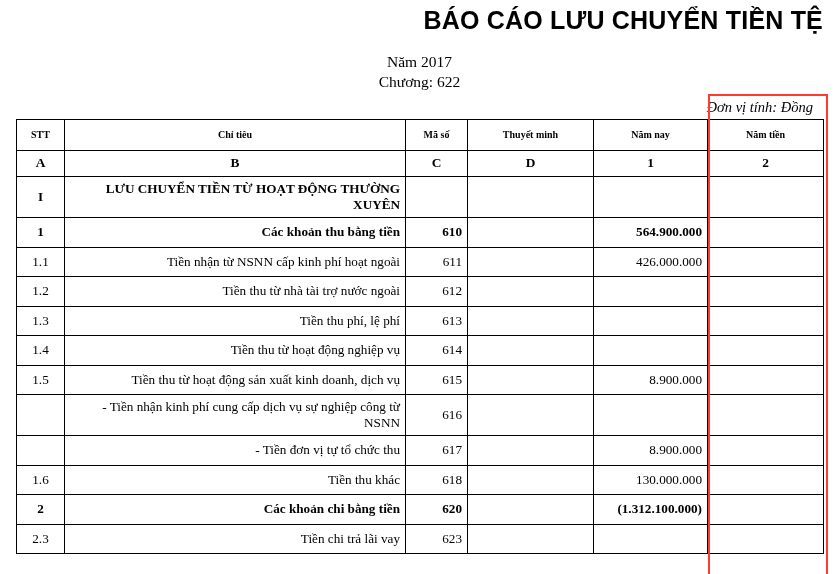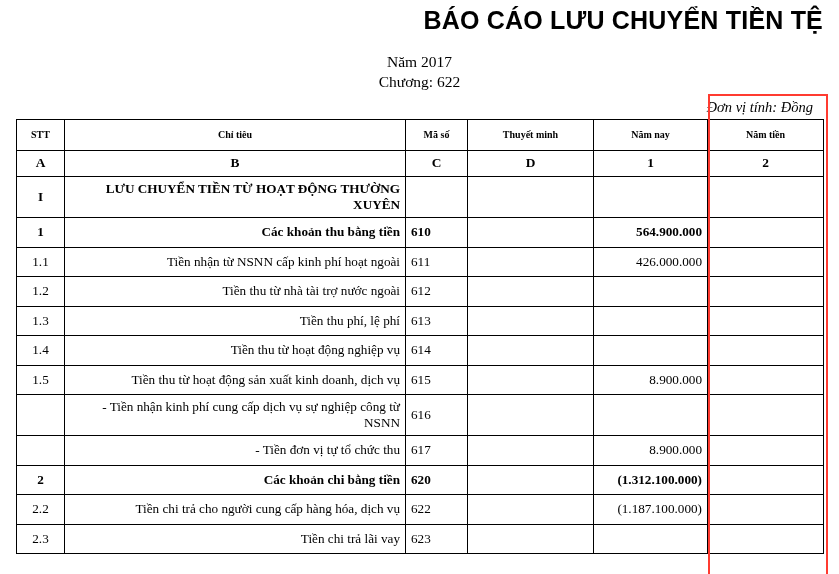--- a/index.html
+++ b/index.html
@@ -77,21 +77,21 @@
   td.stt.b {
     font-weight: bold;
   }
   td.name {
     text-align: right;
   }
   td.name.b {
     font-weight: bold;
   }
   td.code {
-    text-align: left;
+    text-align: right;
   }
   td.code.b {
     font-weight: bold;
   }
   td.num {
     text-align: right;
     padding-right: 8px;
   }
   td.num.b {
     font-weight: bold;
@@ -222,36 +222,36 @@
         </tr>
         <tr class="row-std">
           <td class="stt"></td>
           <td class="name">- Tiền đơn vị tự tổ chức thu</td>
           <td class="code">617</td>
           <td class="blank"></td>
           <td class="num">8.900.000</td>
           <td class="num"></td>
         </tr>
         <tr class="row-std">
+          <td class="stt">1.6</td>
+          <td class="name">Tiền thu khác</td>
+          <td class="code">618</td>
+          <td class="blank"></td>
+          <td class="num">130.000.000</td>
+          <td class="num"></td>
+        </tr>
+        <tr class="row-std">
           <td class="stt b">2</td>
           <td class="name b">Các khoản chi bằng tiền</td>
           <td class="code b">620</td>
           <td class="blank b"></td>
           <td class="num b">(1.312.100.000)</td>
           <td class="num b"></td>
         </tr>
         <tr class="row-std">
-          <td class="stt">2.2</td>
-          <td class="name">Tiền chi trả cho người cung cấp hàng hóa, dịch vụ</td>
-          <td class="code">622</td>
-          <td class="blank"></td>
-          <td class="num">(1.187.100.000)</td>
-          <td class="num"></td>
-        </tr>
-        <tr class="row-std">
           <td class="stt">2.3</td>
           <td class="name">Tiền chi trả lãi vay</td>
           <td class="code">623</td>
           <td class="blank"></td>
           <td class="num"></td>
           <td class="num"></td>
         </tr>
       </tbody>
   </table>
 

